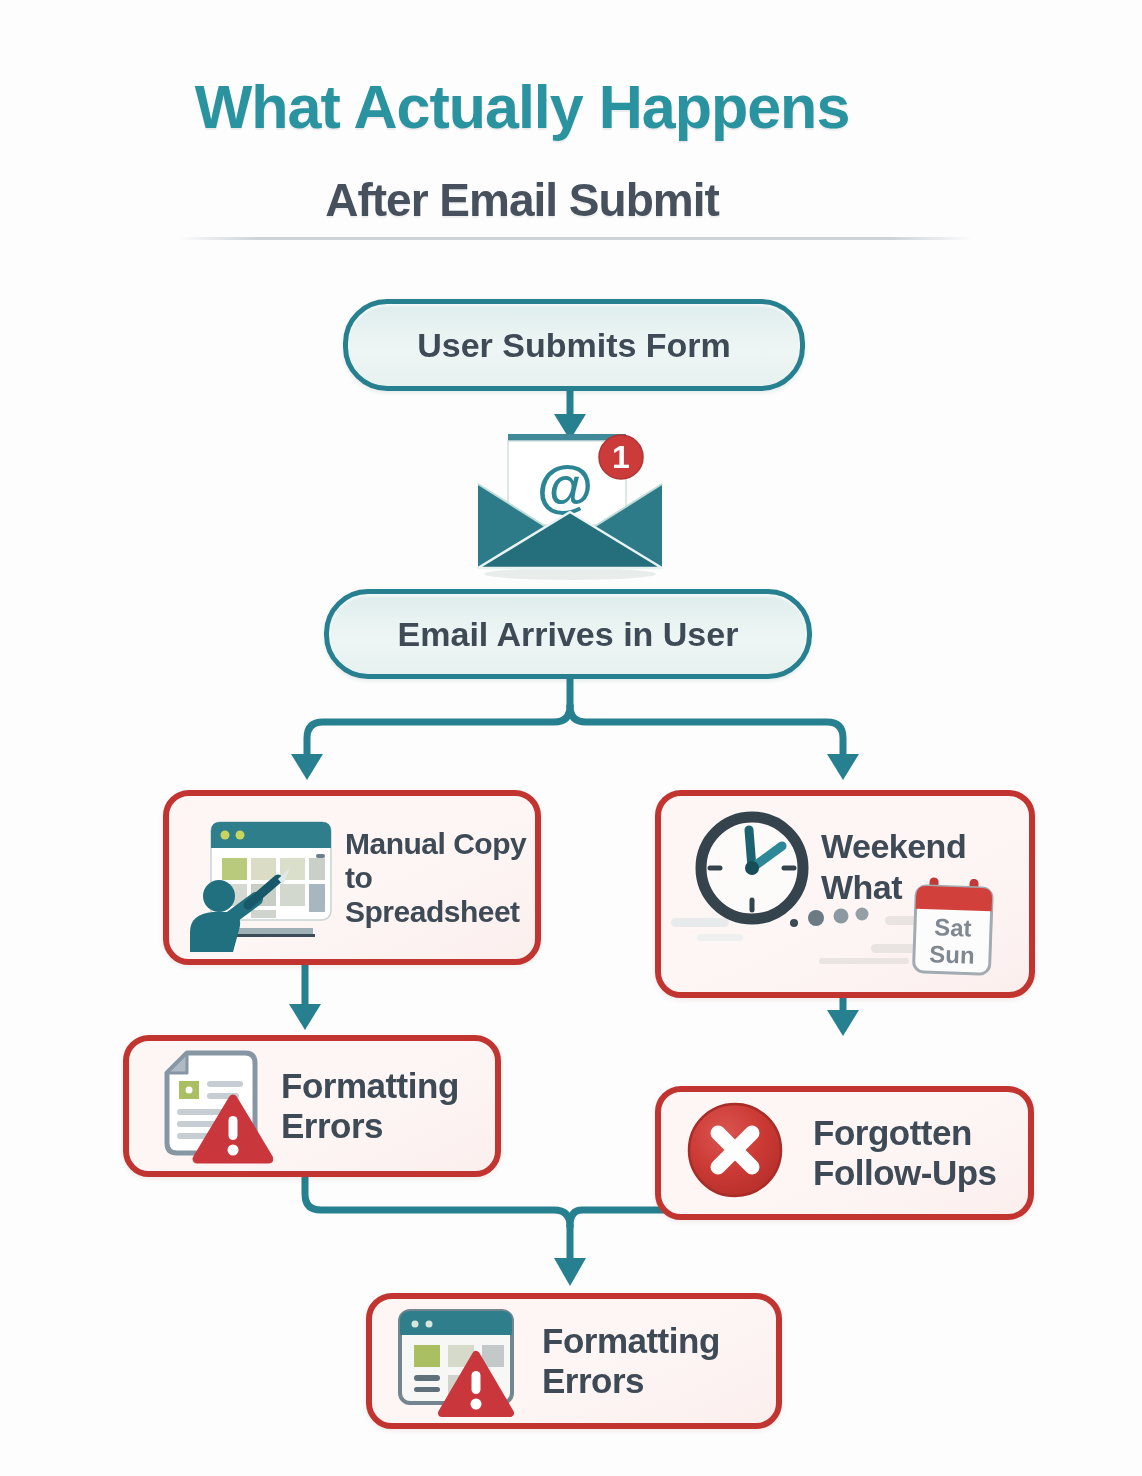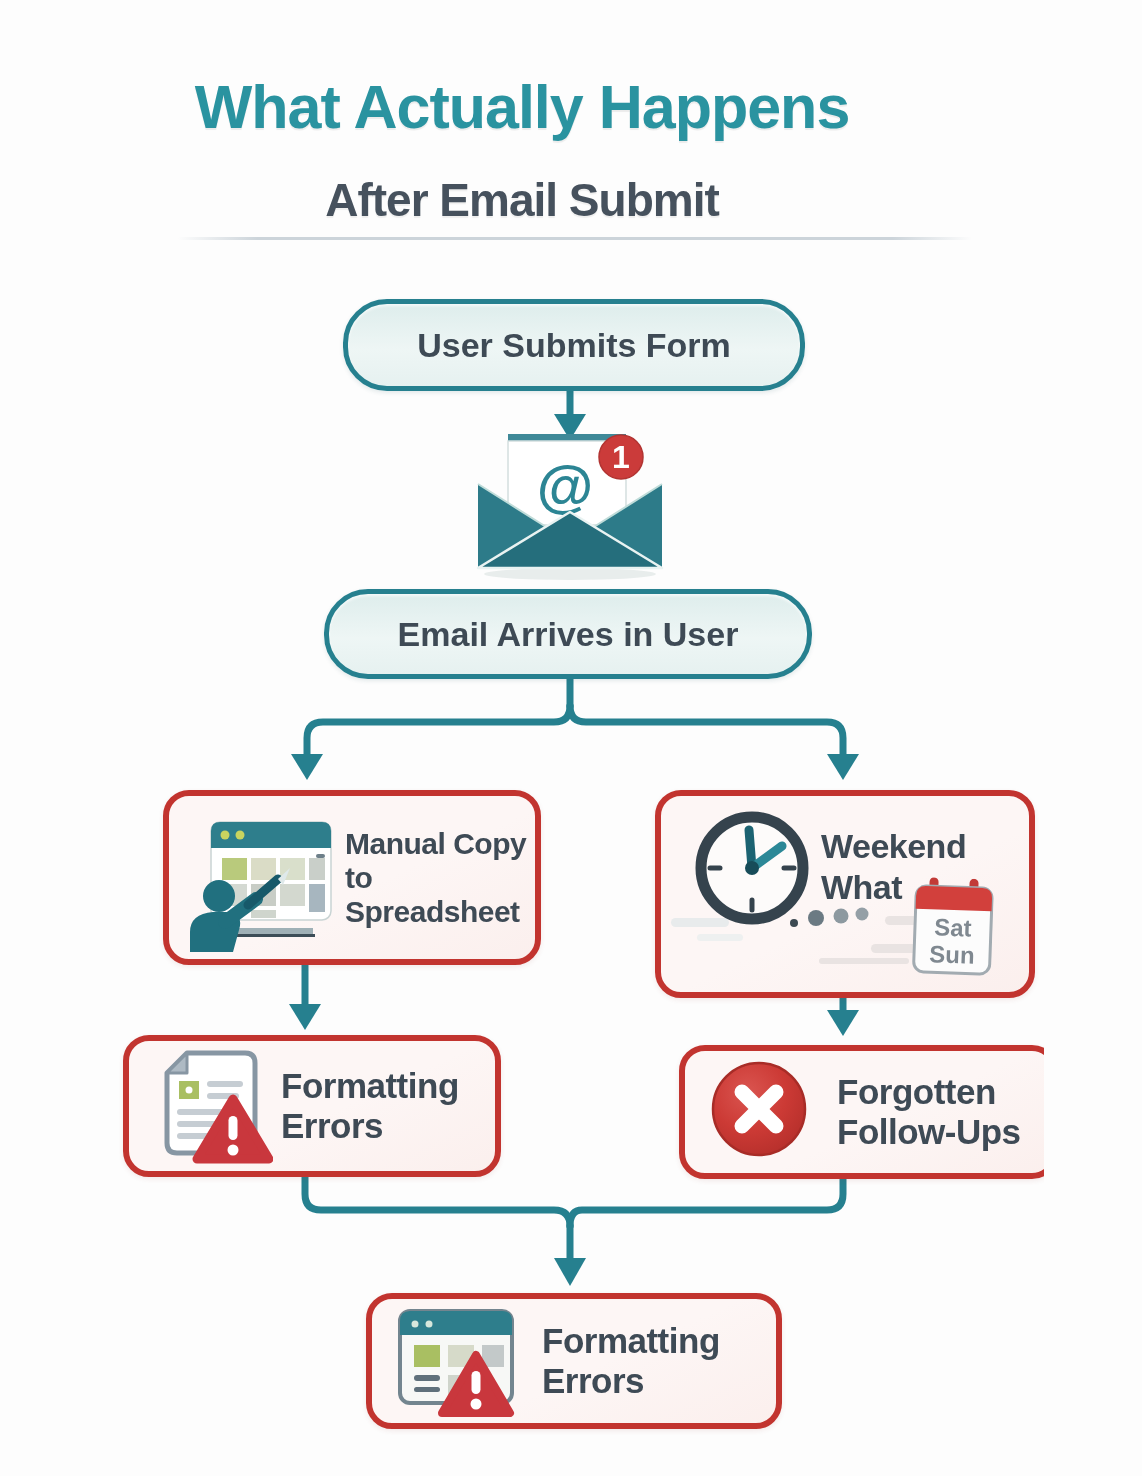--- a/index.html
+++ b/index.html
@@ -31,21 +31,21 @@
   #pill-inbox{left:324px;top:589px;width:478px;height:80px;}
 
   
   .redbox{position:absolute;z-index:2;border:6px solid #c2342f;border-radius:26px;
     background:linear-gradient(155deg,#fdf6f5 55%,#fbefed);
     color:#3e4a55;font-weight:bold;
     box-shadow:0 2px 5px rgba(150,60,55,.10);}
   #box-manual{left:123px;top:790px;width:366px;height:163px;margin-left:40px;}
   #box-weekend{left:655px;top:790px;width:368px;height:196px;}
   #box-fmt-left{left:123px;top:1035px;width:366px;height:130px;}
-  #box-forgotten{left:655px;top:1045px;width:367px;height:122px;margin-left:24px;}
+  #box-forgotten{left:655px;top:1086px;width:367px;height:122px;}
   #box-fmt-bottom{left:366px;top:1293px;width:404px;height:124px;}
 
   .redbox .icon{position:absolute;}
   .redbox .label{position:absolute;line-height:1.14;letter-spacing:-0.5px;}
 
   #box-manual .icon{left:8px;top:8px;}
   #box-manual .label{left:176px;top:50%;transform:translateY(-50%);font-size:30px;width:182px;}
 
   #box-weekend .icon-clock{left:8px;top:8px;}
   #box-weekend .label{left:160px;top:30px;font-size:34px;width:168px;line-height:1.2;}

